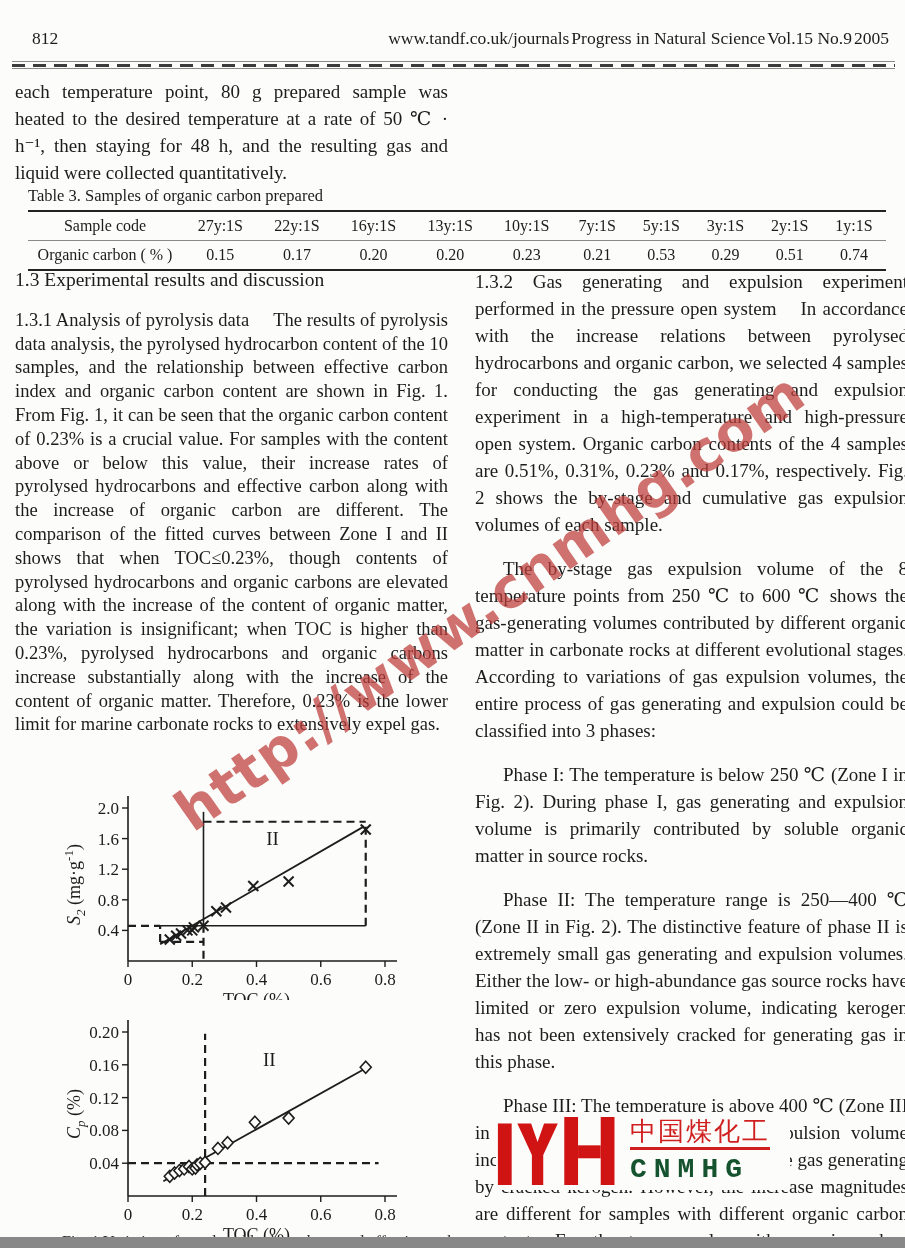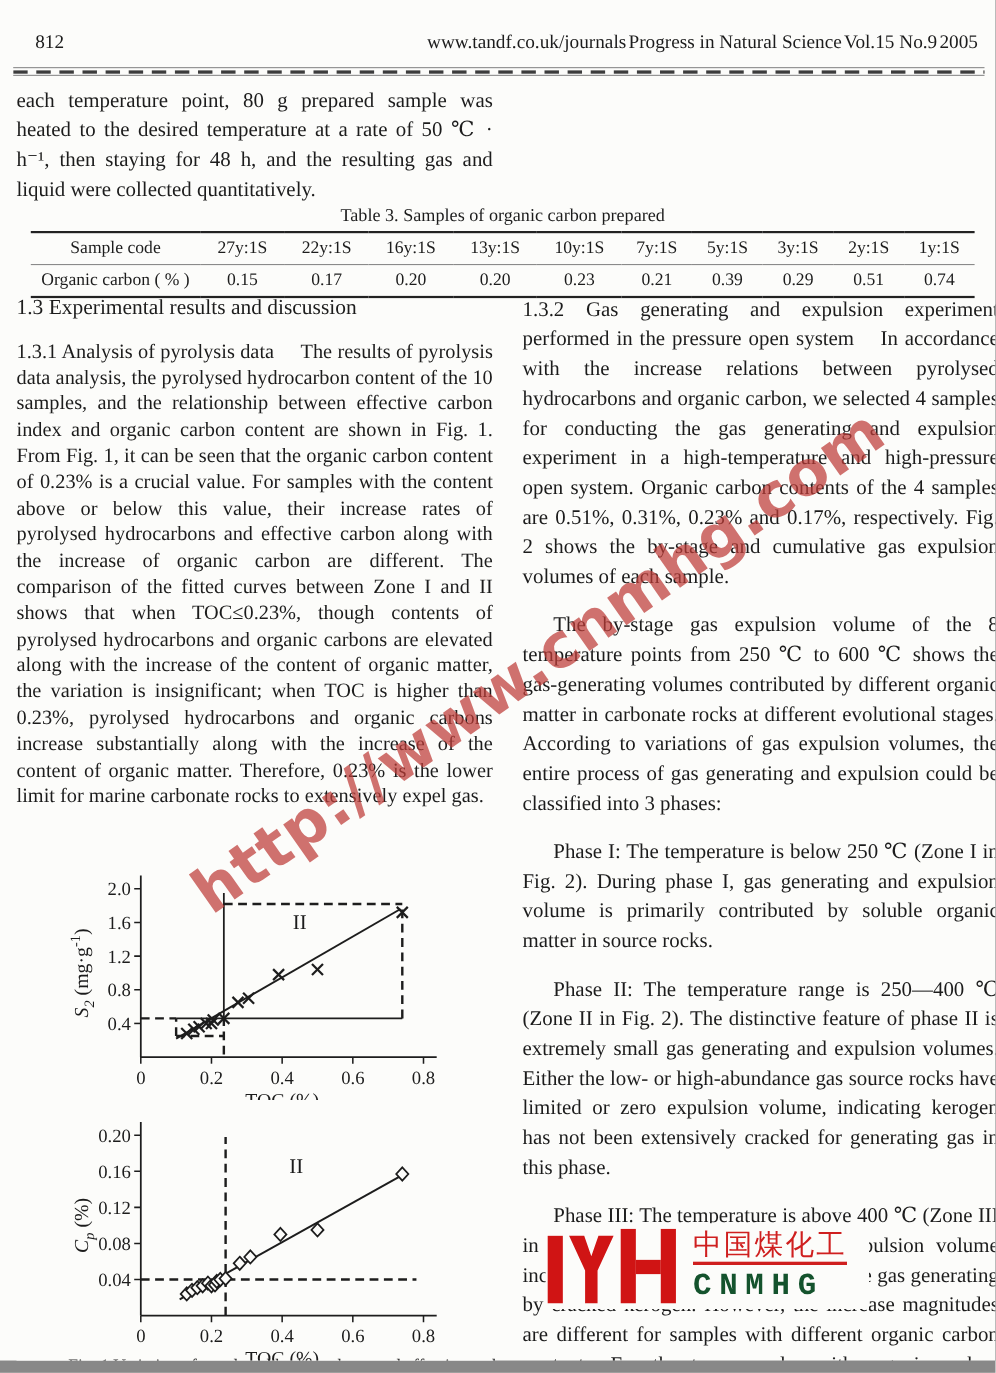--- a/index.html
+++ b/index.html
@@ -12,21 +12,21 @@
   #rule{position:absolute;top:61px;left:12px;right:10px;height:6px;
         border-top:1px solid #8a8a8a;border-bottom:1px solid #8a8a8a;
         background-image:repeating-linear-gradient(90deg,#3c3c3c 0 13px,transparent 13px 21px);
         background-size:21px 3px;background-repeat:repeat-x;background-position:0 center;}
   
   #intro{position:absolute;top:78px;left:15px;display:flex;gap:27px;
          font-size:19px;line-height:27px;text-align:justify;}
   .col{width:433px;}
   
   #table-block{position:absolute;top:186px;left:28px;width:858px;}
-  .tcaption{text-align:center;font-size:16.5px;margin-bottom:4px;}
+  .tcaption{text-align:left;font-size:16.5px;margin-bottom:4px;}
   #t3{width:100%;border-collapse:collapse;font-size:16px;}
   #t3 tr.hrow{border-top:2px solid #222;border-bottom:1.5px solid #8a8a8a;}
   #t3 tr.vrow{border-bottom:2px solid #222;}
   #t3 td{text-align:center;padding:5px 2px;white-space:nowrap;}
   #t3 td.lab{width:150px;}
   
   #main{position:absolute;top:268px;left:15px;display:flex;gap:27px;}
   .leftcol{font-size:18.5px;line-height:23.8px;text-align:justify;}
   .rightcol{font-size:19px;line-height:27px;text-align:justify;}
   .sec-h{font-size:19.5px;margin:0 0 18px 0;font-weight:normal;}
@@ -91,21 +91,21 @@
             <td>1y:1S</td>
           </tr>
         <tr class="vrow" id="t3r2">
             <td class="lab">Organic carbon ( % )</td>
             <td>0.15</td>
             <td>0.17</td>
             <td>0.20</td>
             <td>0.20</td>
             <td>0.23</td>
             <td>0.21</td>
-            <td>0.39</td>
+            <td>0.53</td>
             <td>0.29</td>
             <td>0.51</td>
             <td>0.74</td>
           </tr>
       </tbody>
     </table>
   </div>
 
   <div id="main">
     <div class="col leftcol">

